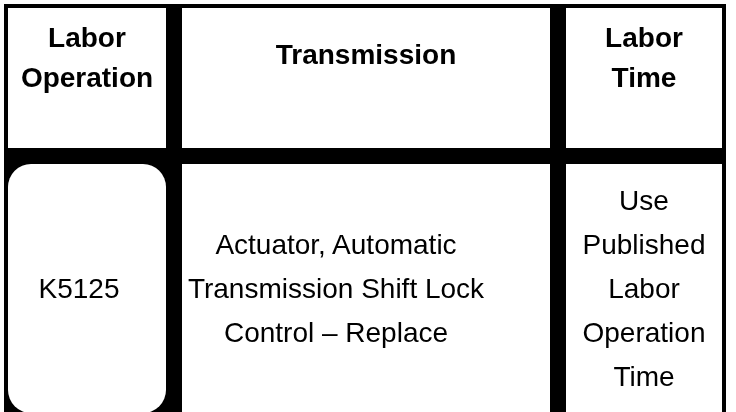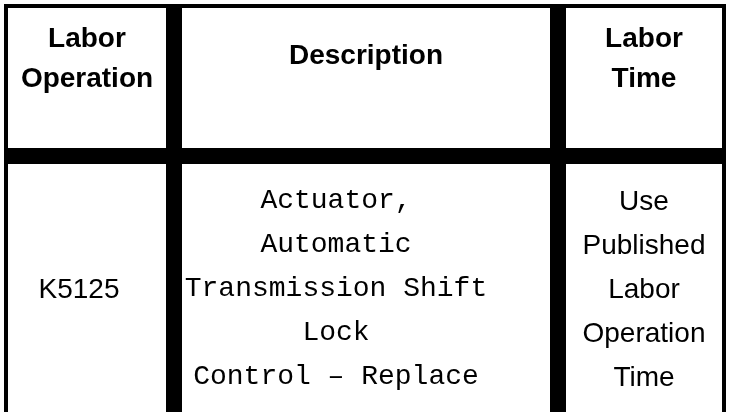--- a/index.html
+++ b/index.html
@@ -44,37 +44,37 @@
     padding-top: 10px;
   }
   .header-desc {
     padding-top: 27px;
   }
   .data-cell {
     line-height: 44px;
   }
   .data-op {
     padding-right: 16px; 
+    border-radius: 23px;
   }
   .data-desc {
     padding-right: 60px; 
-    font-family: Liberation Mono, monospace;
   }
   .stub-cell {
     background: #ffffff;
   }
 </style>
 </head>
 <body>
 
 <div class="labor-table">
 
   <div class="cell header-cell">Labor
 Operation</div>
-  <div class="cell header-cell header-desc">Description</div>
+  <div class="cell header-cell header-desc">Transmission</div>
   <div class="cell header-cell">Labor
 Time</div>
 
   <div class="cell data-cell data-op">K5125</div>
   <div class="cell data-cell data-desc">Actuator, Automatic
 Transmission Shift Lock
 Control – Replace</div>
   <div class="cell data-cell">Use
 Published
 Labor

